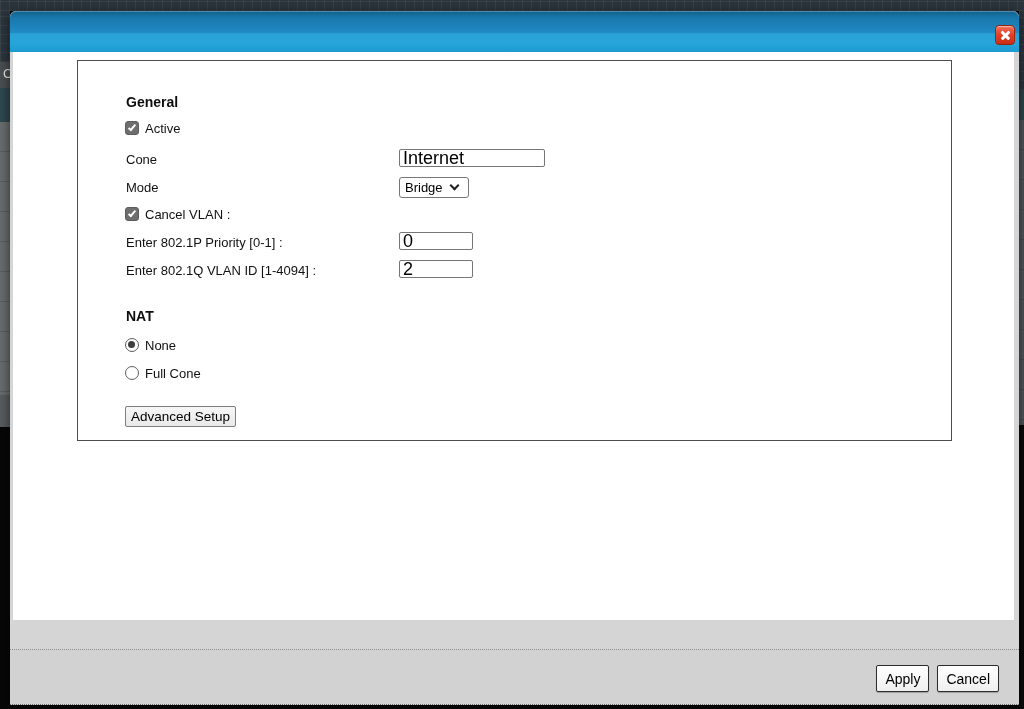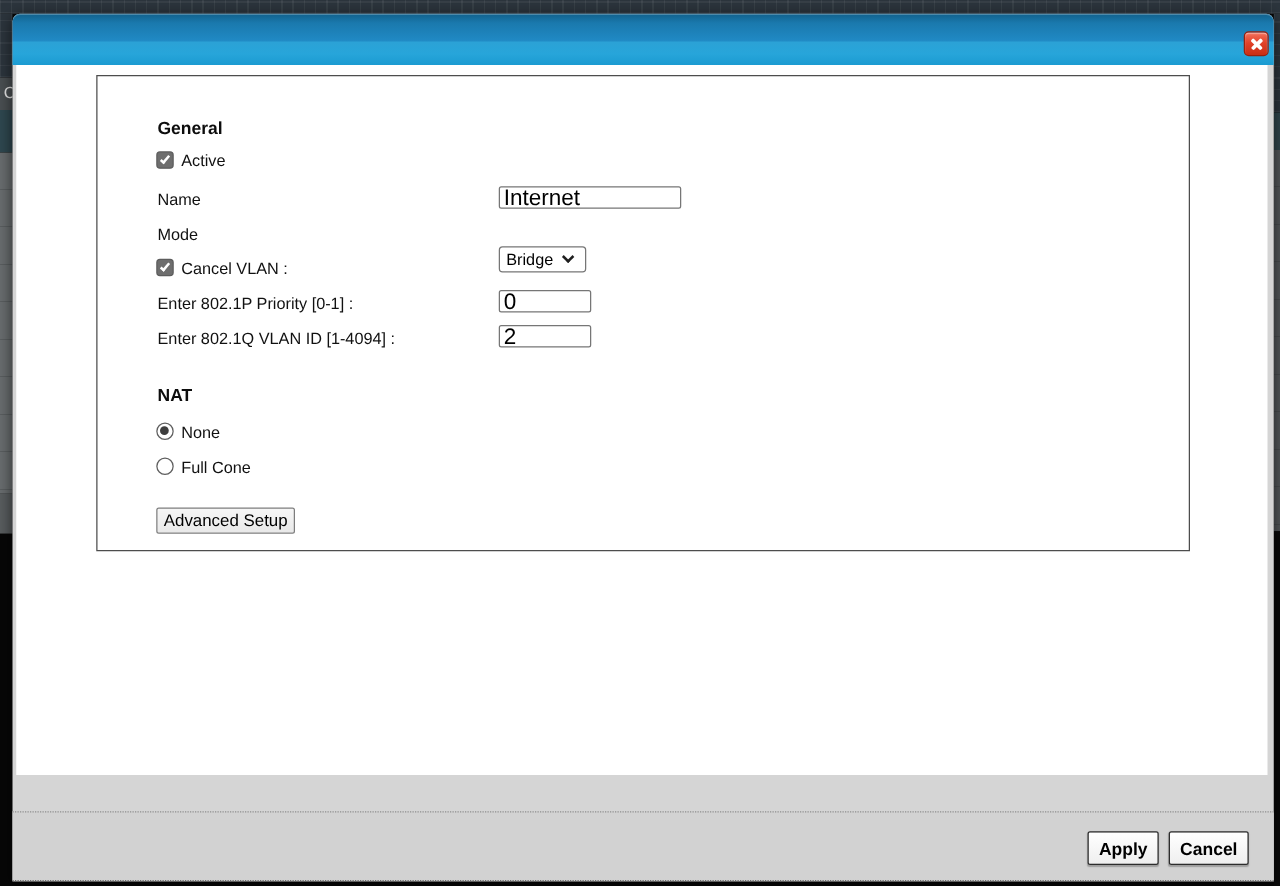--- a/index.html
+++ b/index.html
@@ -72,34 +72,34 @@
     border-radius:50%; background:#fff; flex:0 0 auto; }
   .radio.sel::after { content:""; position:absolute; left:2.2px; top:2.2px; width:7px; height:7px;
     border-radius:50%; background:#3d3d3d; }
 
   .txt { position:absolute; height:18px; border:1px solid #767676; border-radius:2px;
     background:#fff; font-family:"Liberation Sans", sans-serif; font-size:18px; color:#000;
     padding:0 3px; outline:none; }
 
   .sel-box { position:absolute; height:21px; border:1px solid #767676; border-radius:3px;
     background:#fff; display:flex; align-items:center; padding:0 6px 0 5px; gap:8px;
-    font-size:13px; color:#000; cursor:pointer;margin-top:20px; }
+    font-size:13px; color:#000; cursor:pointer; }
   .chev { width:7px; height:7px; border-right:2px solid #1f1f1f; border-bottom:2px solid #1f1f1f;
     transform:rotate(45deg); margin-top:-4px; }
 
   .adv-btn { position:absolute; left:47px; top:345px; height:21px;
     background:linear-gradient(180deg,#f6f6f6,#e9e9e9); border:1px solid #7d7d7d; border-radius:2px;
     font-family:"Liberation Sans", sans-serif; font-size:13.5px; color:#000; padding:0 5px; cursor:pointer; }
 
   .buttonpane { position:absolute; left:0; top:638px; width:1009px; height:56px;
     background:#d2d2d2; border-top:1px dotted #8f8f8f; border-bottom:1px dotted #6f6f6f;
     display:flex; justify-content:flex-end; align-items:flex-start; gap:8px; padding:15px 20px 0 0; }
   .btn { height:27px; background:linear-gradient(180deg,#ffffff,#efefef);
     border:1px solid #2d2d2d; border-radius:2px; font-family:"Liberation Sans", sans-serif;
-    font-size:14px; font-weight:bold; color:#000; padding:0 8px; cursor:pointer;
+    font-size:14px; font-weight:normal; color:#000; padding:0 8px; cursor:pointer;
     box-shadow:0 1px 1px rgba(0,0,0,.25); }
 </style>
 </head>
 <body>
 
 <div class="screen">
 
   <div class="bg-top grid-tex"></div>
 
   <div class="bg-left">
@@ -134,21 +134,21 @@
 
         <div class="sec" style="top:33px">General</div>
 
         <label class="ctl-row" style="top:58px">
           <span class="ckbox">
             <span class="ckmark"></span>
           </span>
           <span class="inline-lbl">Active</span>
         </label>
 
-        <span class="lbl" style="top:91px">Name</span>
+        <span class="lbl" style="top:91px">Cone</span>
         <input class="txt" style="top: 88px; left: 321px; width: 146px;" type="text" value="Internet">
 
         <span class="lbl" style="top:119px">Mode</span>
         <div class="sel-box" style="top:116px; left:321px; width:70px">
           <span>Bridge</span>
           <span class="chev"></span>
         </div>
 
         <label class="ctl-row" style="top:144px">
           <span class="ckbox">

